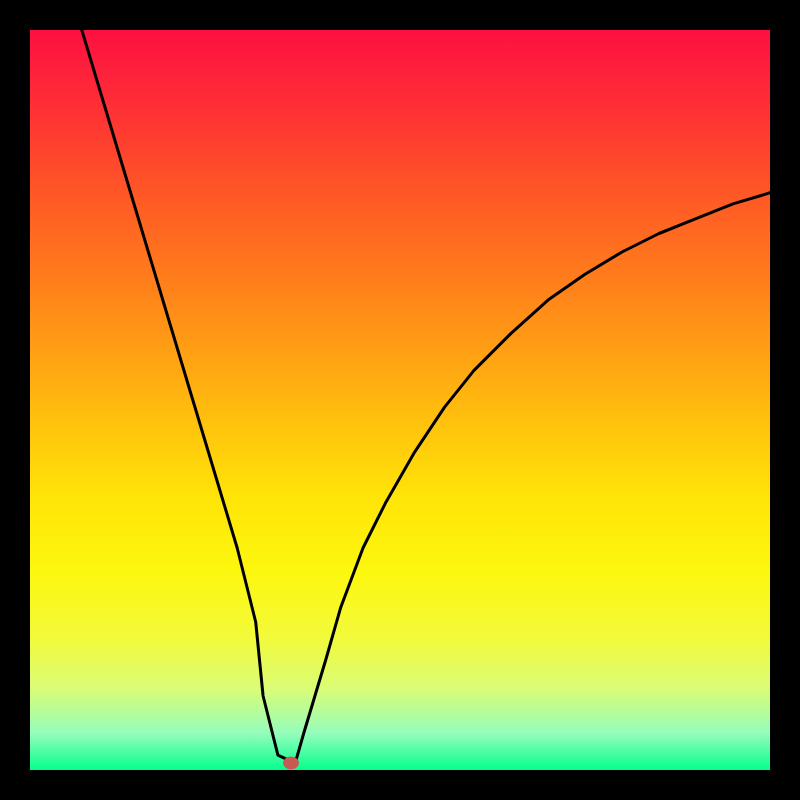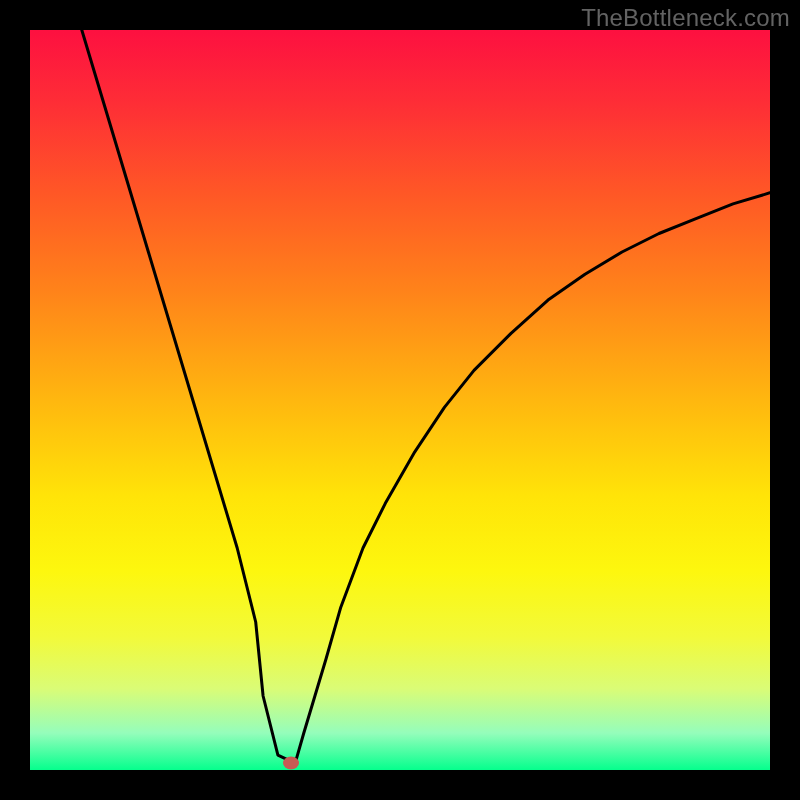--- a/index.html
+++ b/index.html
@@ -72,21 +72,20 @@
     background: #c85a54;
     z-index: 3;
     transform: translate(-50%, -50%);
   }
 </style>
 </head>
 <body>
 
 <div class="outer">
 
-  <div class="watermark">TheBottleneck.com</div>
 
   <div class="plot-area">
     <div class="gradient-bg"></div>
 
     <svg class="curve-layer" viewBox="0 0 740 740" preserveAspectRatio="none">
       <path id="curve-path" fill="none" stroke="#000" stroke-width="3" stroke-linejoin="round" stroke-linecap="round" d="M51.8 0.0 L74.0 74.0 L96.2 148.0 L118.4 222.0 L140.6 296.0 L162.8 370.0 L185.0 444.0 L207.2 518.0 L225.7 592.0 L233.1 666.0 L247.9 725.2 L259.0 730.4 L266.4 728.9 L273.8 703.0 L284.9 666.0 L296.0 629.0 L310.8 577.2 L333.0 518.0 L355.2 473.6 L384.8 421.8 L414.4 377.4 L444.0 340.4 L481.0 303.4 L518.0 270.1 L555.0 244.2 L592.0 222.0 L629.0 203.5 L666.0 188.7 L703.0 173.9 L740.0 162.8"></path>
     </svg>
 
     <div id="marker" class="marker" style="left: 261.22px; top: 732.6px;"></div>
   </div>

